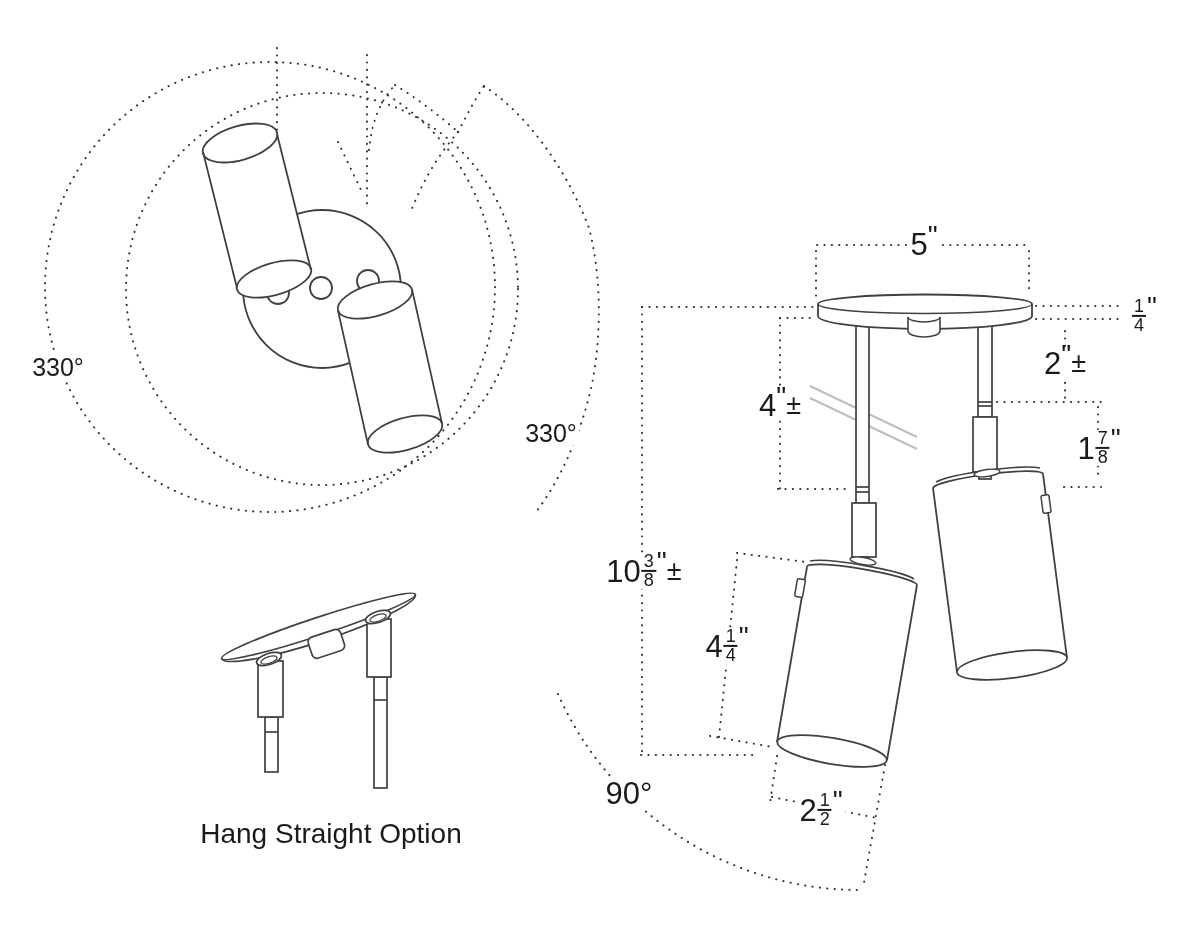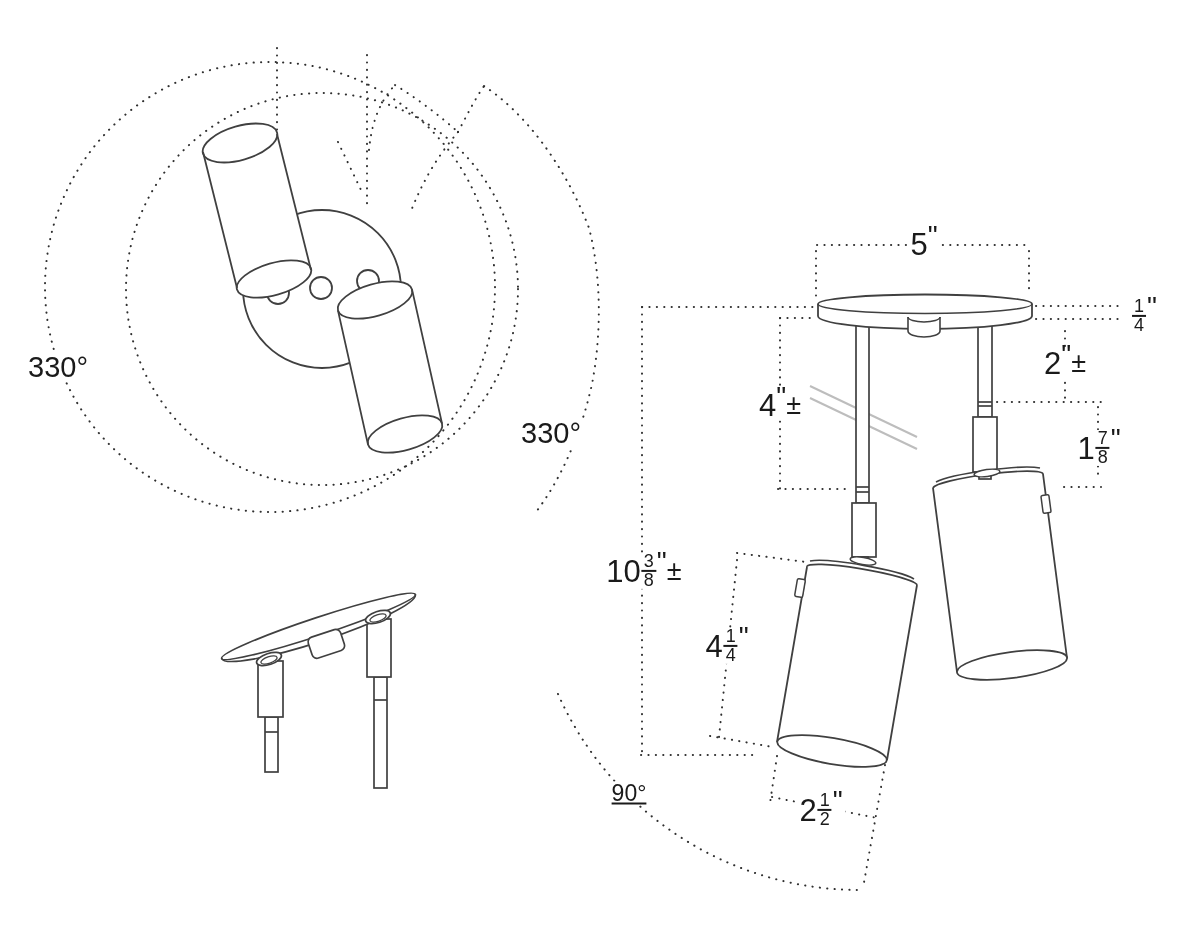--- a/index.html
+++ b/index.html
@@ -8,22 +8,22 @@
   #art{position:absolute;left:0;top:0;}
   .lbl{position:absolute;transform:translate(-50%,-50%);background:#fff;padding:0 3px;
        display:flex;align-items:center;white-space:nowrap;line-height:1;}
   .whole{font-size:31px;}
   .frac{display:inline-flex;flex-direction:column;align-items:center;font-size:18px;
         line-height:0.95;margin:0 1px;font-weight:400;}
   .fn{border-bottom:2px solid #1a1a1a;padding:0 2px;}
   .fd{padding:0 2px;}
   .q{font-size:28px;transform:translateY(-9px);}
   .tol{font-size:27px;}
-  .angle{font-size:29px;background:#fff;padding:0 2px;}
-  .angle-big{font-size:23px;text-decoration:underline;}
+  .angle{font-size:25px;background:#fff;padding:0 2px;}
+  .angle-big{font-size:31px;}
   .caption{font-size:28px;background:transparent;}
 </style>
 </head>
 <body>
 
 <div id="stage">
 
 <svg id="art" width="1200" height="938" viewBox="0 0 1200 938">
 
   <g>
@@ -234,14 +234,17 @@
         <span class="fn">1</span>
         <span class="fd">2</span>
       </span>
       <span class="q">"</span>
 </div>
 
 <div class="lbl angle angle-big" style="left:629px;top:793px;">
       <span>90°</span>
     </div>
 
+<div class="lbl caption" style="left:331px;top:834px;">
+      <span>Hang Straight Option</span>
+    </div>
 
 </div>
 
 </body></html>

